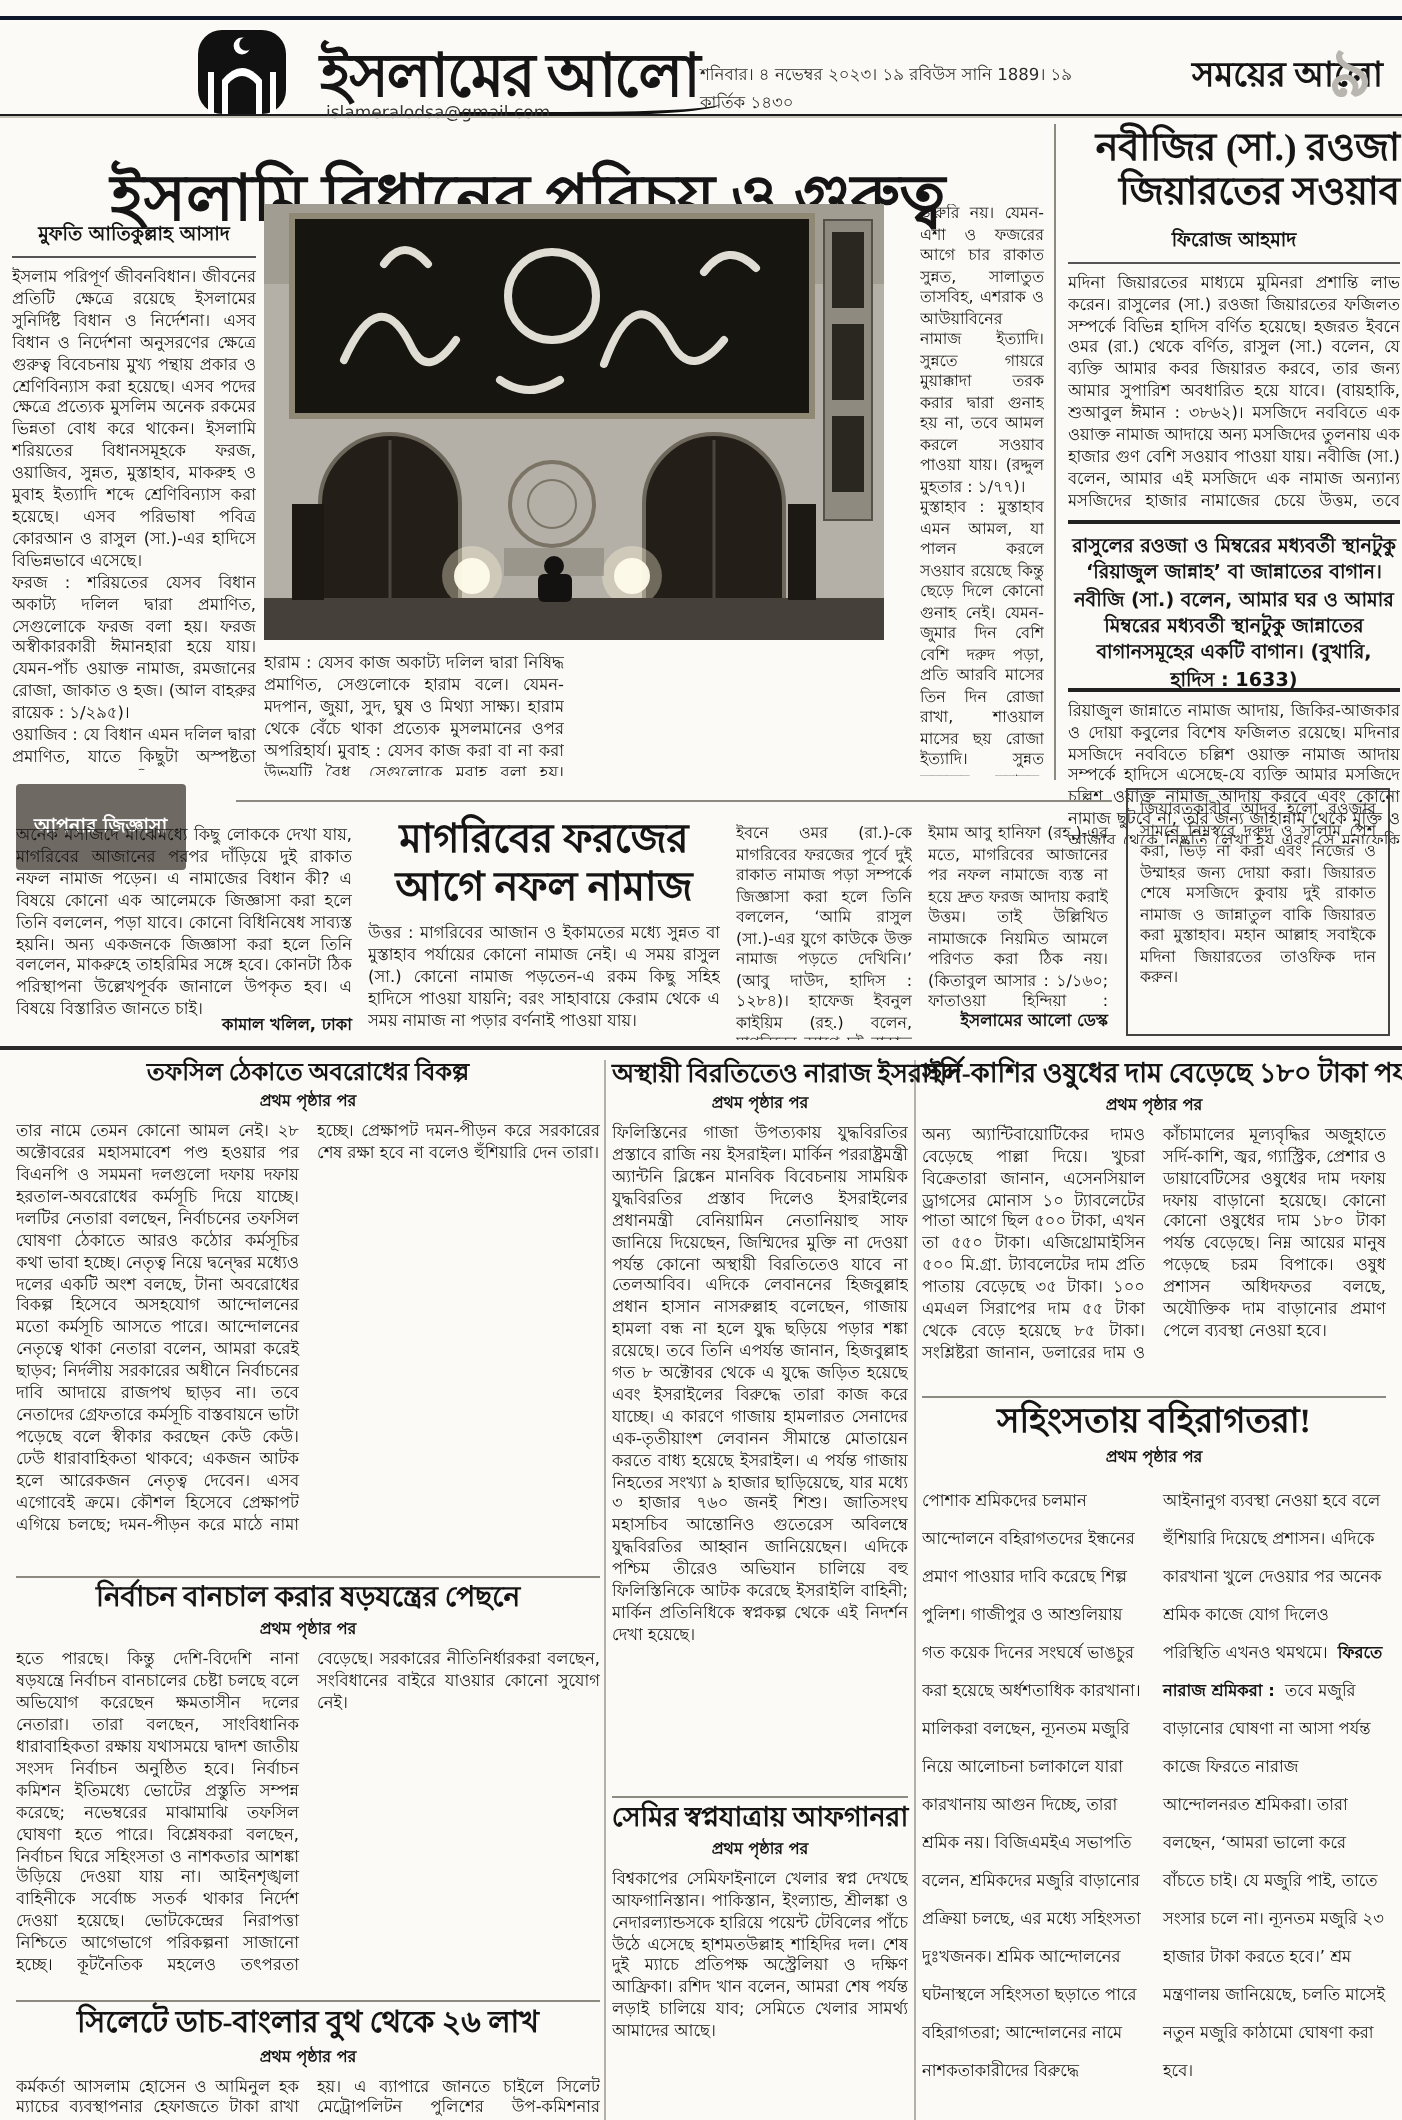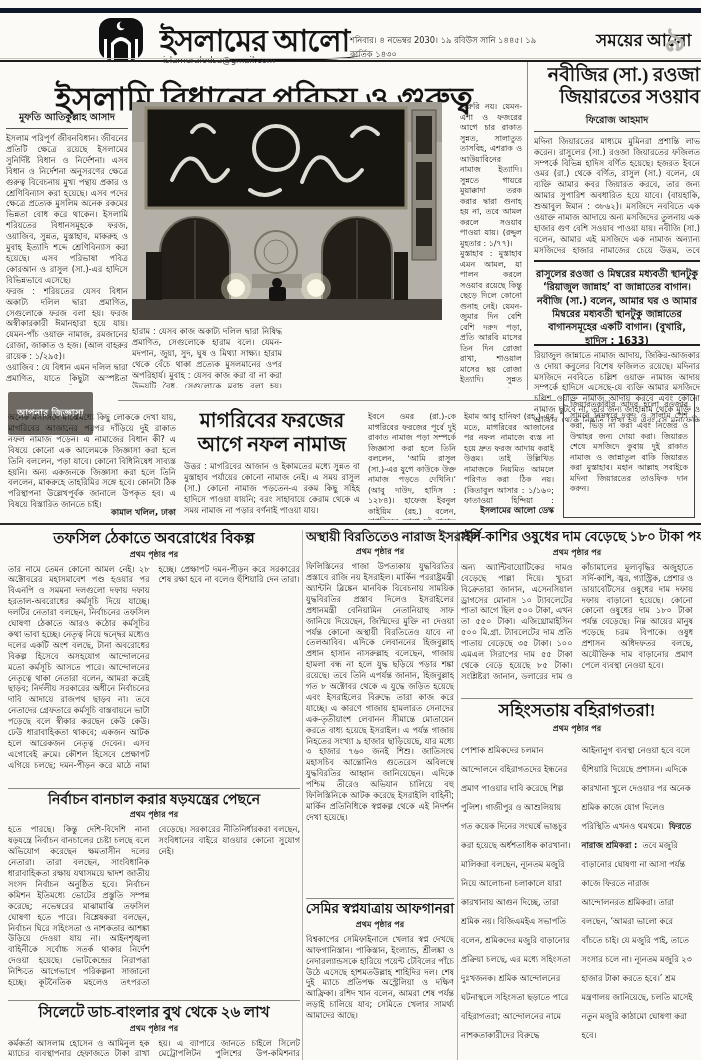--- a/index.html
+++ b/index.html
@@ -3,21 +3,21 @@
 <meta charset="utf-8">
 <style>
   html,body{margin:0;padding:0;background:#e8e6e0;}
   .page{
     position:relative;width:701px;height:1060px;margin:0 auto;
     background:#fbfaf6;color:#151515;overflow:hidden;
     font-family:"DejaVu Sans","Liberation Sans",sans-serif;
   }
   .vline{position:absolute;width:1px;background:#b5b1a8;}
   
-  .masthead{position:absolute;left:0;top:8px;width:701px;height:47px;border-top:5px solid #0f172a;border-bottom:2px solid #1d1d1d;}
+  .masthead{position:absolute;left:0;top:8px;width:701px;height:47px;border-top:2px solid #0f172a;border-bottom:2px solid #1d1d1d;}
   .mast-under{position:absolute;left:0;top:58px;width:701px;height:1px;background:#c7c3ba;}
   .logo-icon{position:absolute;left:98px;top:4px;width:46px;height:44px;}
   .logo-title{position:absolute;left:160px;top:4px;font-family:"Liberation Serif","DejaVu Serif",serif;font-weight:bold;font-size:30px;letter-spacing:-1px;}
   .logo-swash{position:absolute;left:230px;top:40px;width:130px;height:6px;border-bottom:2px solid #111;border-radius:0 0 60%/6px 0;}
   .logo-email{position:absolute;left:163px;top:42px;font-size:8.5px;color:#333;}
   .mast-date{position:absolute;left:350px;top:21px;width:200px;font-size:8.3px;color:#2c2c2c;}
   .mast-paper{position:absolute;left:557px;top:14px;font-size:17px;font-weight:bold;font-family:"Liberation Serif","DejaVu Serif",serif;margin-left:39px;}
   .mast-pageno{position:absolute;left:664px;top:0px;font-size:34px;font-weight:bold;color:#b9b6af;font-family:"Liberation Serif","DejaVu Serif",serif;}
   
   .serif{font-family:"Liberation Serif","DejaVu Serif",serif;}
@@ -65,21 +65,21 @@
       <circle cx="23" cy="9" r="4.2" fill="#fff"></circle>
       <circle cx="25" cy="8" r="3.4" fill="#111"></circle>
       <path d="M13 43 V26 q10 -12 20 0 V43 Z" fill="#fff"></path>
       <path d="M16 43 V28 q7 -8 14 0 V43 Z" fill="#111"></path>
       <rect x="6" y="22" width="3" height="21" fill="#fff"></rect>
       <rect x="37" y="22" width="3" height="21" fill="#fff"></rect>
     </svg>
     <div class="logo-title serif">ইসলামের আলো</div>
     <div class="logo-swash"></div>
     <div class="logo-email">islameralodsa@gmail.com</div>
-    <div class="mast-date">শনিবার। ৪ নভেম্বর 2030। ১৯ রবিউস সানি ১৪৪৫। ১৯ কার্তিক ১৪৩০</div>
+    <div class="mast-date">শনিবার। ৪ নভেম্বর ২০২৩। ১৯ রবিউস সানি 1889। ১৯ কার্তিক ১৪৩০</div>
     <div class="mast-paper">সময়ের আলো</div>
     <div class="mast-pageno">৯</div>
   </div>
   <div class="mast-under"></div>
 
   <div class="lead-headline serif">ইসলামি বিধানের পরিচয় ও গুরুত্ব</div>
 
   <div class="lead-col1">
     <div class="byline">মুফতি আতিকুল্লাহ আসাদ</div>
     <div class="body" style="height:252px;">ইসলাম পরিপূর্ণ জীবনবিধান। জীবনের প্রতিটি ক্ষেত্রে রয়েছে ইসলামের সুনির্দিষ্ট বিধান ও নির্দেশনা। এসব বিধান ও নির্দেশনা অনুসরণের ক্ষেত্রে গুরুত্ব বিবেচনায় মুখ্য পন্থায় প্রকার ও শ্রেণিবিন্যাস করা হয়েছে। এসব পদের ক্ষেত্রে প্রত্যেক মুসলিম অনেক রকমের ভিন্নতা বোধ করে থাকেন। ইসলামি শরিয়তের বিধানসমূহকে ফরজ, ওয়াজিব, সুন্নত, মুস্তাহাব, মাকরুহ ও মুবাহ ইত্যাদি শব্দে শ্রেণিবিন্যাস করা হয়েছে। এসব পরিভাষা পবিত্র কোরআন ও রাসুল (সা.)-এর হাদিসে বিভিন্নভাবে এসেছে।
@@ -169,21 +169,21 @@
     <div class="body" style="height:94px;font-size:7.9px;">ইমাম আবু হানিফা (রহ.)-এর মতে, মাগরিবের আজানের পর নফল নামাজে ব্যস্ত না হয়ে দ্রুত ফরজ আদায় করাই উত্তম। তাই উল্লিখিত নামাজকে নিয়মিত আমলে পরিণত করা ঠিক নয়। (কিতাবুল আসার : ১/১৬০; ফাতাওয়া হিন্দিয়া : ১/১১২)।</div>
   </div>
   <div class="qa-credit">ইসলামের আলো ডেস্ক</div>
 
   <div class="section-rule"></div>
 
   <div class="vline" style="left:302px;top:530px;height:530px;"></div>
   <div class="vline" style="left:457px;top:530px;height:530px;"></div>
 
   <div class="b-art" style="left:8px;top:530px;width:292px;height:252px;">
-    <div class="b-head serif" style="font-size:15px;">তফসিল ঠেকাতে অবরোধের বিকল্প</div>
+    <div class="b-head serif" style="font-size:12px;">তফসিল ঠেকাতে অবরোধের বিকল্প</div>
     <div class="contd">প্রথম পৃষ্ঠার পর</div>
     <div class="body cols2" style="height:212px;">তার নামে তেমন কোনো আমল নেই। ২৮ অক্টোবরের মহাসমাবেশ পণ্ড হওয়ার পর বিএনপি ও সমমনা দলগুলো দফায় দফায় হরতাল-অবরোধের কর্মসূচি দিয়ে যাচ্ছে। দলটির নেতারা বলছেন, নির্বাচনের তফসিল ঘোষণা ঠেকাতে আরও কঠোর কর্মসূচির কথা ভাবা হচ্ছে। নেতৃত্ব নিয়ে দ্বন্দ্বের মধ্যেও দলের একটি অংশ বলছে, টানা অবরোধের বিকল্প হিসেবে অসহযোগ আন্দোলনের মতো কর্মসূচি আসতে পারে। আন্দোলনের নেতৃত্বে থাকা নেতারা বলেন, আমরা করেই ছাড়ব; নির্দলীয় সরকারের অধীনে নির্বাচনের দাবি আদায়ে রাজপথ ছাড়ব না। তবে নেতাদের গ্রেফতারে কর্মসূচি বাস্তবায়নে ভাটা পড়েছে বলে স্বীকার করছেন কেউ কেউ। ঢেউ ধারাবাহিকতা থাকবে; একজন আটক হলে আরেকজন নেতৃত্ব দেবেন। এসব এগোবেই ক্রমে। কৌশল হিসেবে প্রেক্ষাপট এগিয়ে চলছে; দমন-পীড়ন করে মাঠে নামা হচ্ছে। প্রেক্ষাপট দমন-পীড়ন করে সরকারের শেষ রক্ষা হবে না বলেও হুঁশিয়ারি দেন তারা।</div>
   </div>
 
   <div class="b-art sep-top" style="left:8px;top:788px;width:292px;height:208px;">
     <div class="b-head serif" style="font-size:14px;">নির্বাচন বানচাল করার ষড়যন্ত্রের পেছনে</div>
     <div class="contd">প্রথম পৃষ্ঠার পর</div>
     <div class="body cols2" style="height:164px;">হতে পারছে। কিন্তু দেশি-বিদেশি নানা ষড়যন্ত্রে নির্বাচন বানচালের চেষ্টা চলছে বলে অভিযোগ করেছেন ক্ষমতাসীন দলের নেতারা। তারা বলছেন, সাংবিধানিক ধারাবাহিকতা রক্ষায় যথাসময়ে দ্বাদশ জাতীয় সংসদ নির্বাচন অনুষ্ঠিত হবে। নির্বাচন কমিশন ইতিমধ্যে ভোটের প্রস্তুতি সম্পন্ন করেছে; নভেম্বরের মাঝামাঝি তফসিল ঘোষণা হতে পারে। বিশ্লেষকরা বলছেন, নির্বাচন ঘিরে সহিংসতা ও নাশকতার আশঙ্কা উড়িয়ে দেওয়া যায় না। আইনশৃঙ্খলা বাহিনীকে সর্বোচ্চ সতর্ক থাকার নির্দেশ দেওয়া হয়েছে। ভোটকেন্দ্রের নিরাপত্তা নিশ্চিতে আগেভাগে পরিকল্পনা সাজানো হচ্ছে। কূটনৈতিক মহলেও তৎপরতা বেড়েছে। সরকারের নীতিনির্ধারকরা বলছেন, সংবিধানের বাইরে যাওয়ার কোনো সুযোগ নেই।</div>
   </div>
 

